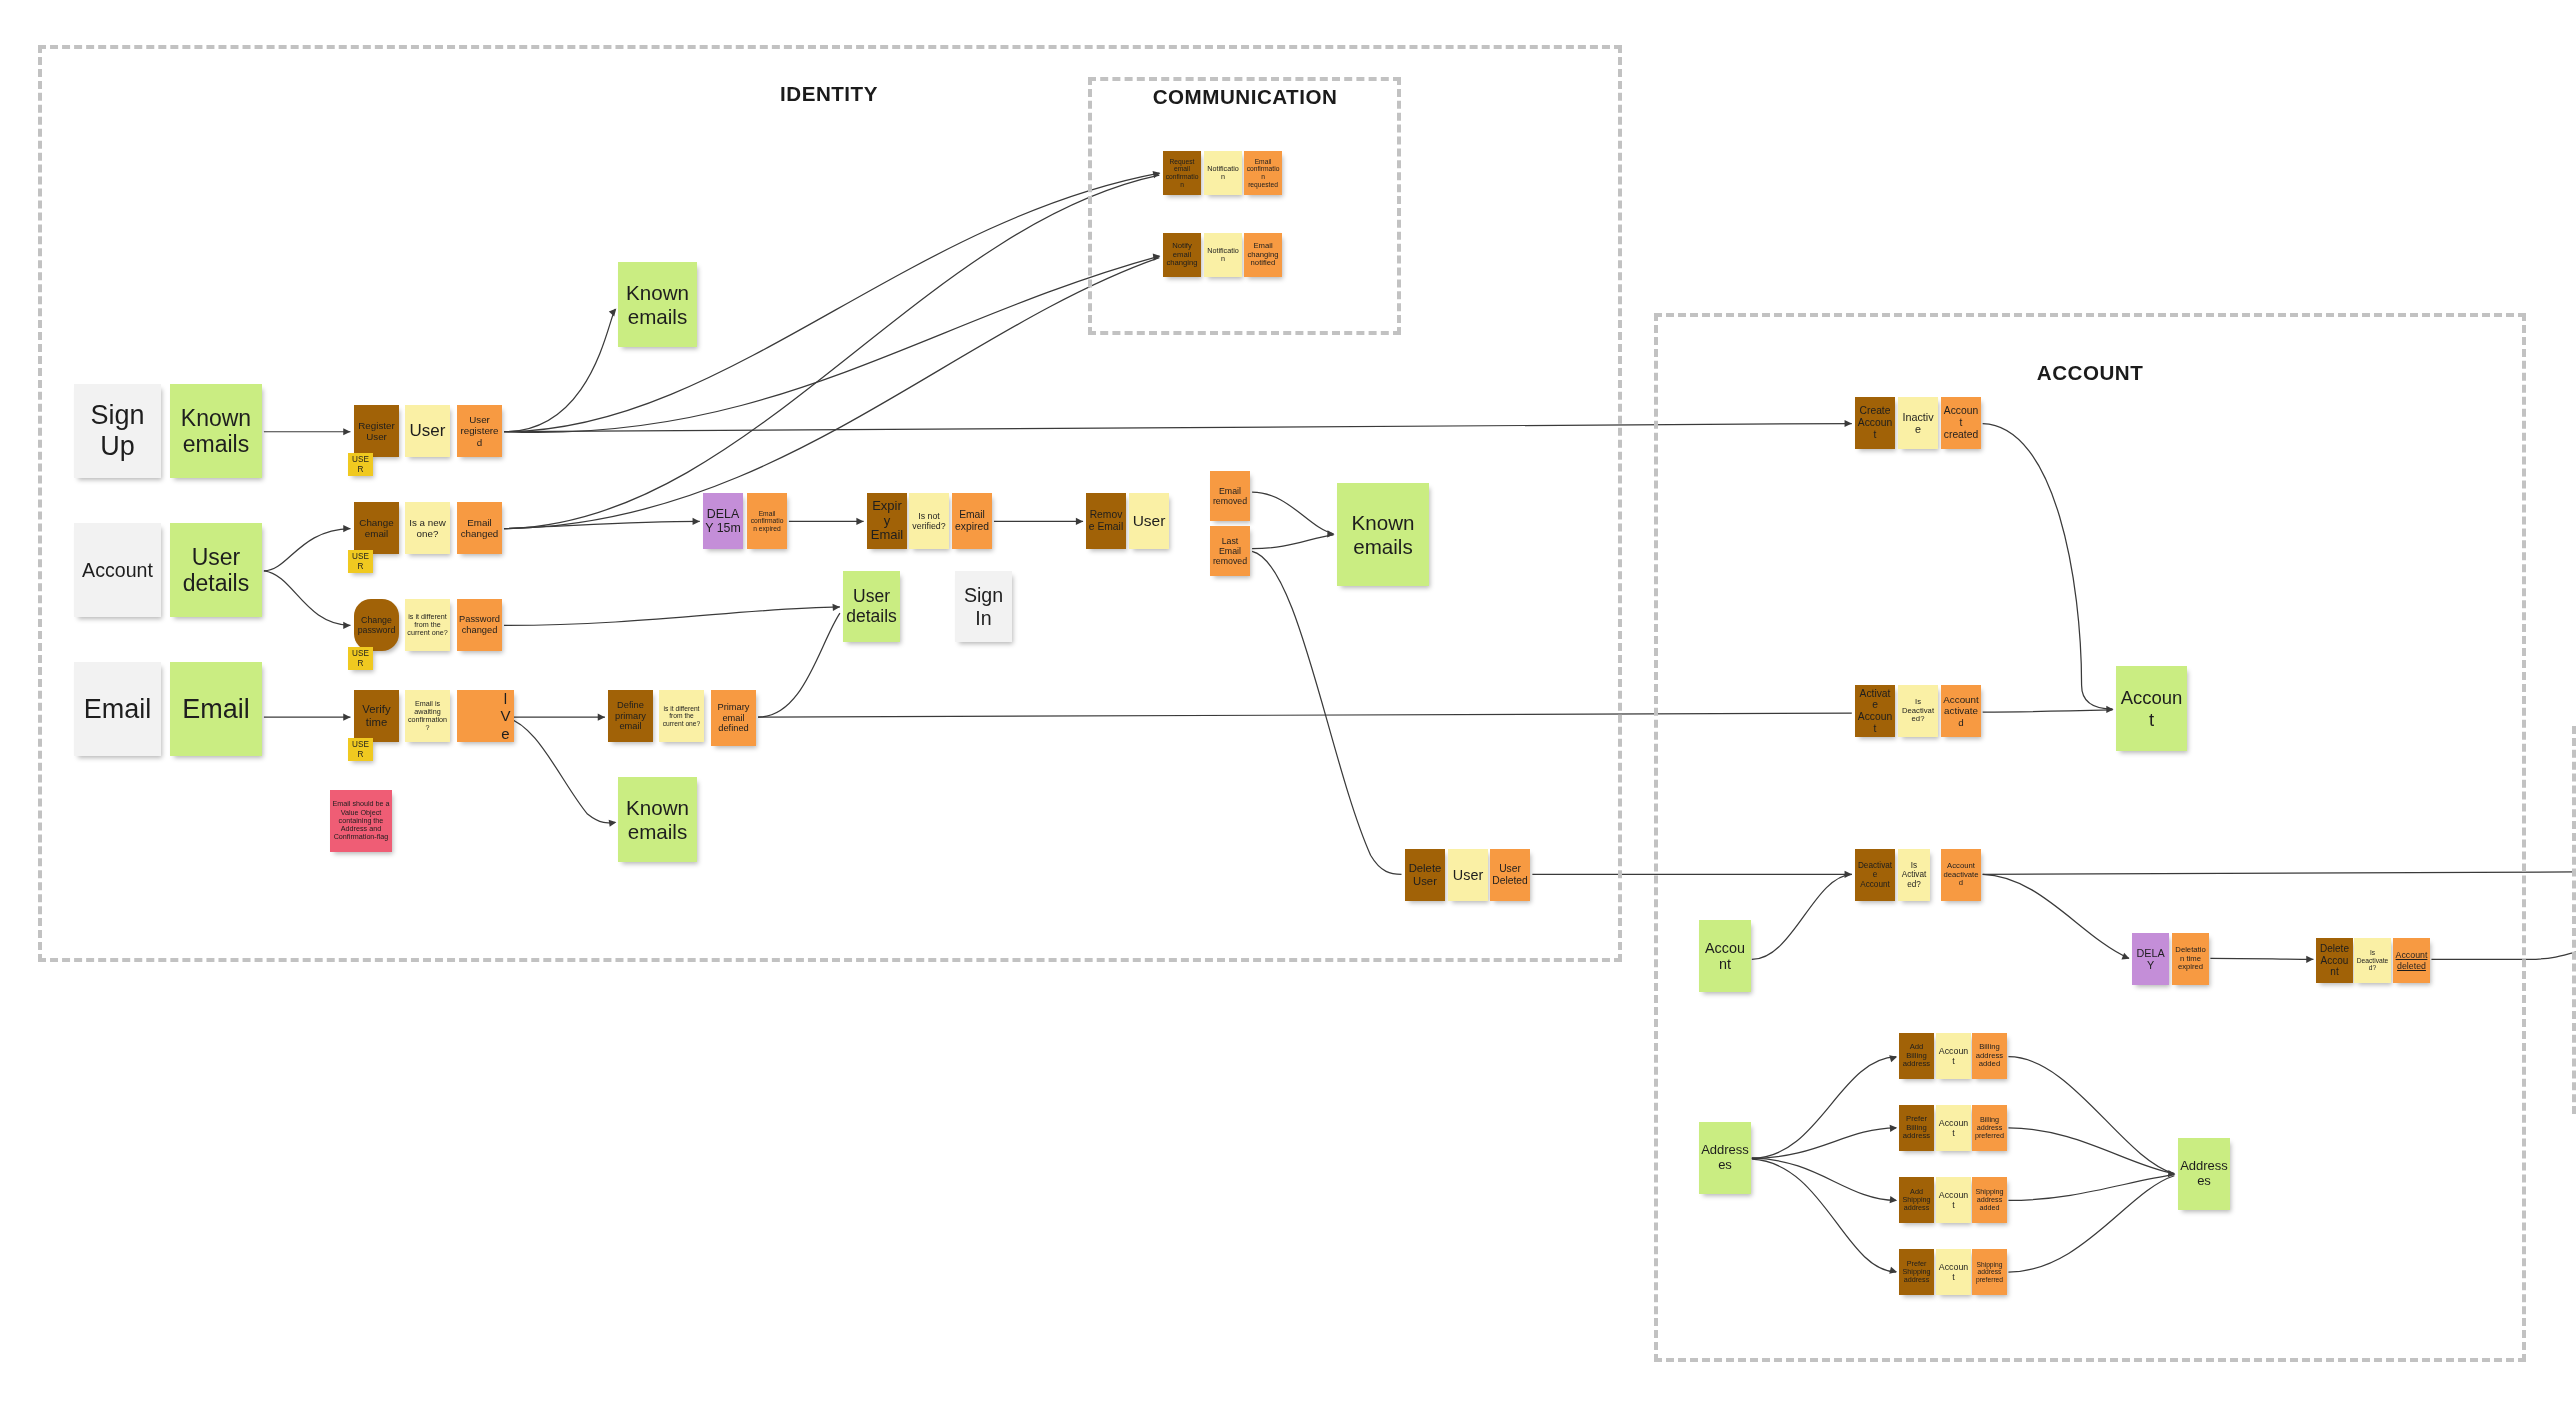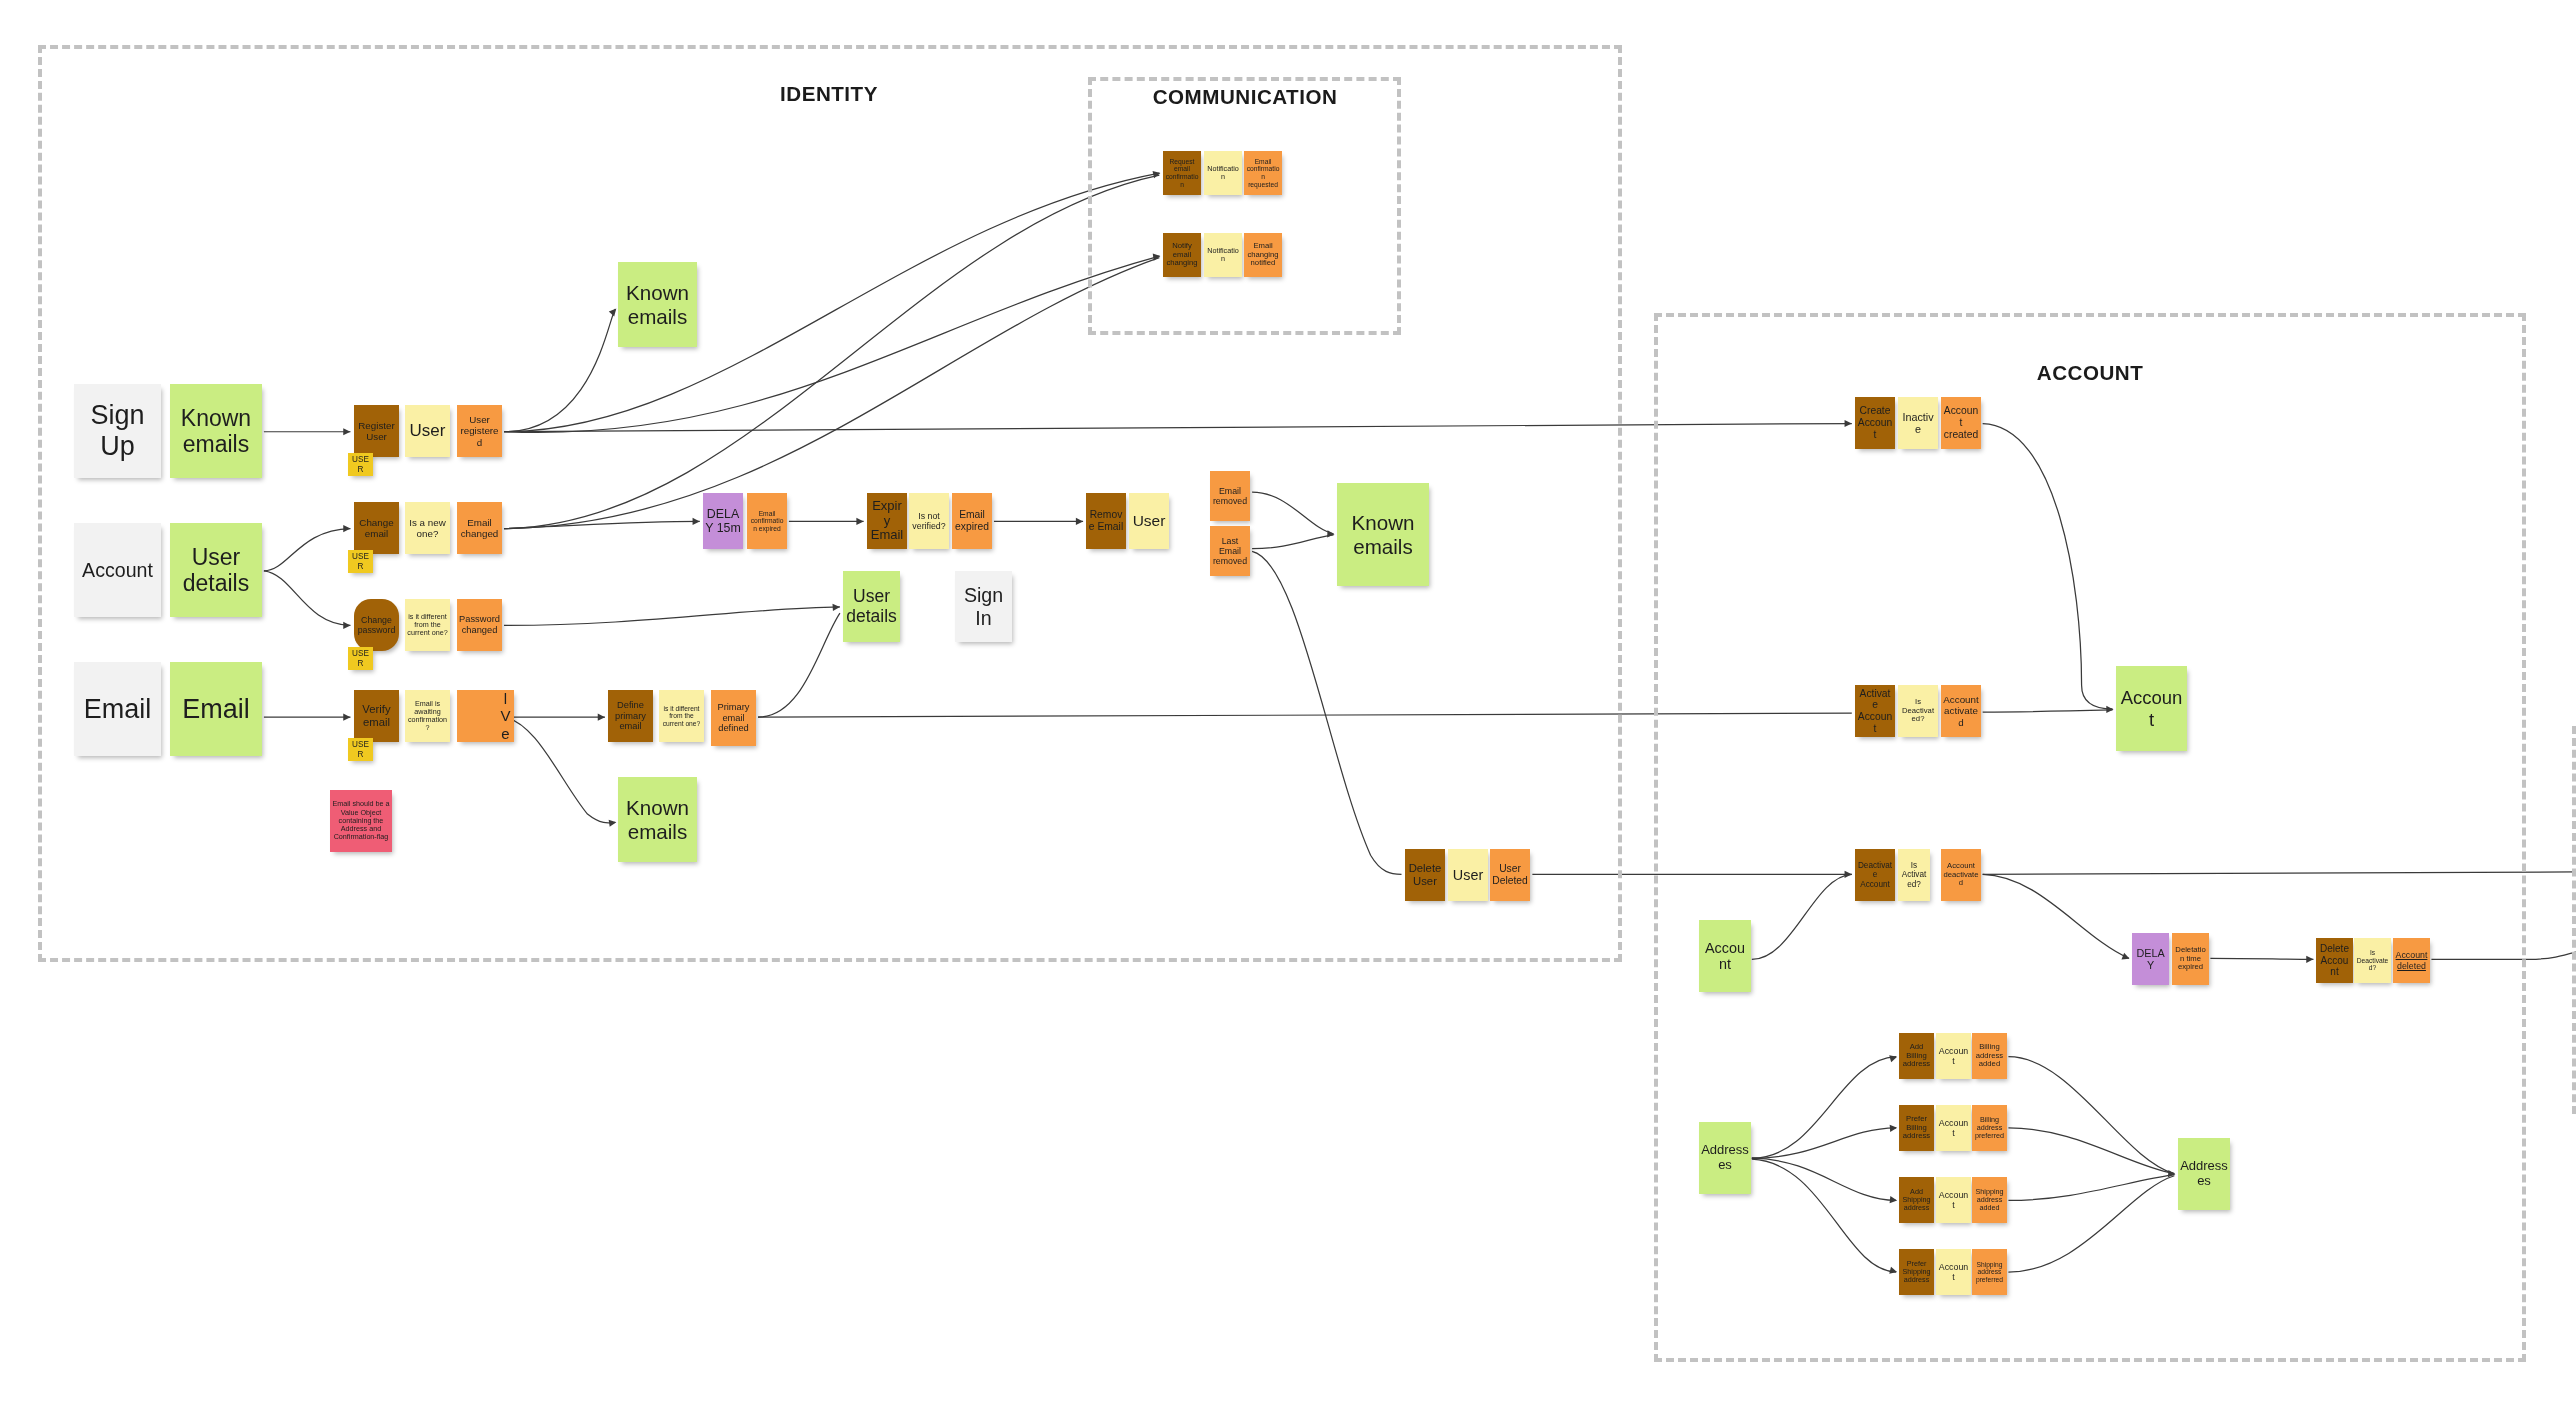--- a/index.html
+++ b/index.html
@@ -125,21 +125,21 @@
       <div class="note agg" style="left: 405px; top: 405px; width: 45px; height: 52px; font-size: 17px;">User</div>
       <div class="note evt" style="left: 457px; top: 405px; width: 45px; height: 52px; font-size: 9.8px;">User registered</div>
       <div class="note cmd" style="left: 354px; top: 502px; width: 45px; height: 52px; font-size: 9.8px;">Change email</div>
       <div class="note role" style="left: 348px; top: 550px; width: 25px; height: 23px; font-size: 8.2px;">USER</div>
       <div class="note agg" style="left: 405px; top: 502px; width: 45px; height: 52px; font-size: 9.8px;">Is a new one?</div>
       <div class="note evt" style="left: 457px; top: 502px; width: 45px; height: 52px; font-size: 9.8px;">Email changed</div>
       <div class="note cmd" style="left: 354px; top: 599px; width: 45px; height: 52px; font-size: 8.8px; border-radius: 17px;">Change password</div>
       <div class="note role" style="left: 348px; top: 647px; width: 25px; height: 23px; font-size: 8.2px;">USER</div>
       <div class="note agg" style="left: 405px; top: 599px; width: 45px; height: 52px; font-size: 7.2px;">is it different from the current one?</div>
       <div class="note evt" style="left: 457px; top: 599px; width: 45px; height: 52px; font-size: 9.3px;">Password changed</div>
-      <div class="note cmd" style="left: 354px; top: 690px; width: 45px; height: 52px; font-size: 11.3px;">Verify email</div>
+      <div class="note cmd" style="left: 354px; top: 690px; width: 45px; height: 52px; font-size: 11.3px;">Verify time</div>
       <div class="note role" style="left: 348px; top: 738px; width: 25px; height: 23px; font-size: 8.2px;">USER</div>
       <div class="note agg" style="left: 405px; top: 690px; width: 45px; height: 52px; font-size: 7.2px;">Email is awaiting confirmation?</div>
       <div class="note evt" style="left: 457px; top: 690px; width: 57px; height: 52px; font-size: 15px; padding-left: 42px;">Email Verified</div>
       <div class="note cmd" style="left: 608px; top: 690px; width: 45px; height: 52px; font-size: 9.3px;">Define primary email</div>
       <div class="note agg" style="left: 659px; top: 690px; width: 45px; height: 52px; font-size: 6.7px;">is it different from the current one?</div>
       <div class="note evt" style="left: 711px; top: 690px; width: 45px; height: 56px; font-size: 9.3px;">Primary email defined</div>
       <div class="note ro" style="left: 618px; top: 777px; width: 79px; height: 85px; font-size: 20.6px;">Known emails</div>
       <div class="note hot" style="left: 330px; top: 790px; width: 62px; height: 62px; font-size: 7.2px;">Email should be a Value Object containing the Address and Confirmation-flag</div>
       <div class="note cmd" style="left: 1163px; top: 151px; width: 38px; height: 44px; font-size: 6.7px;">Request email confirmation</div>
       <div class="note agg" style="left: 1204px; top: 151px; width: 38px; height: 44px; font-size: 7.2px;">Notification</div>

